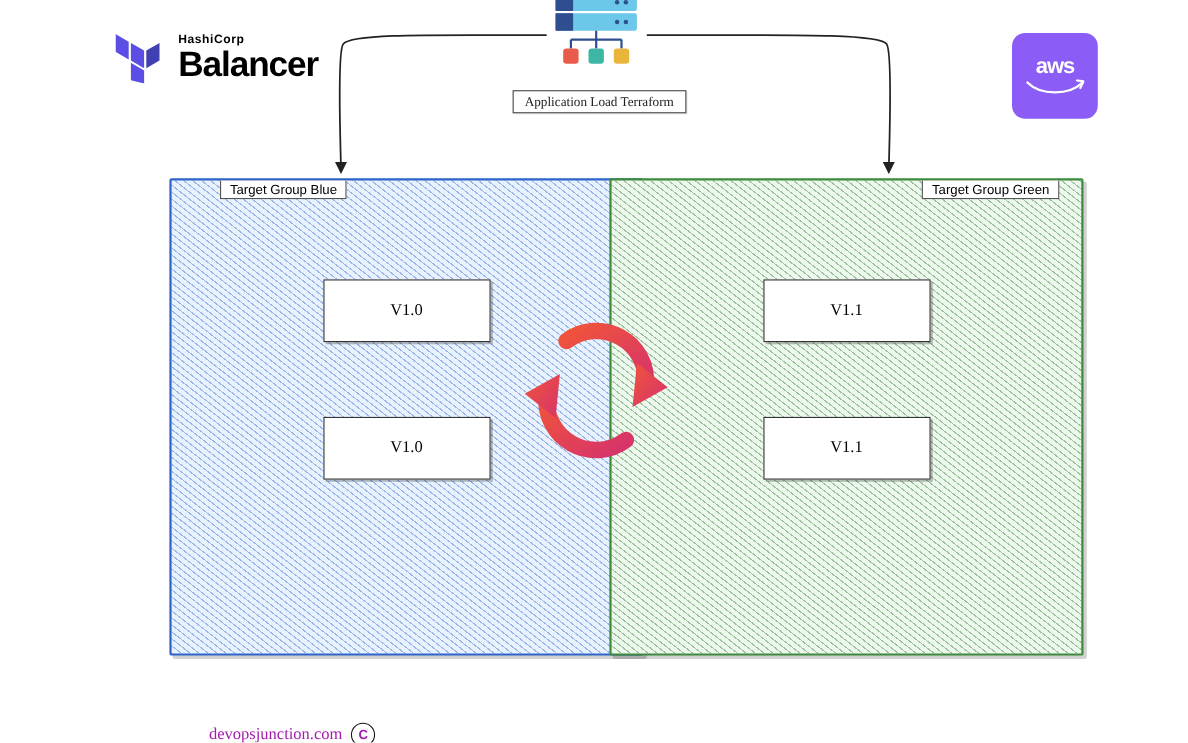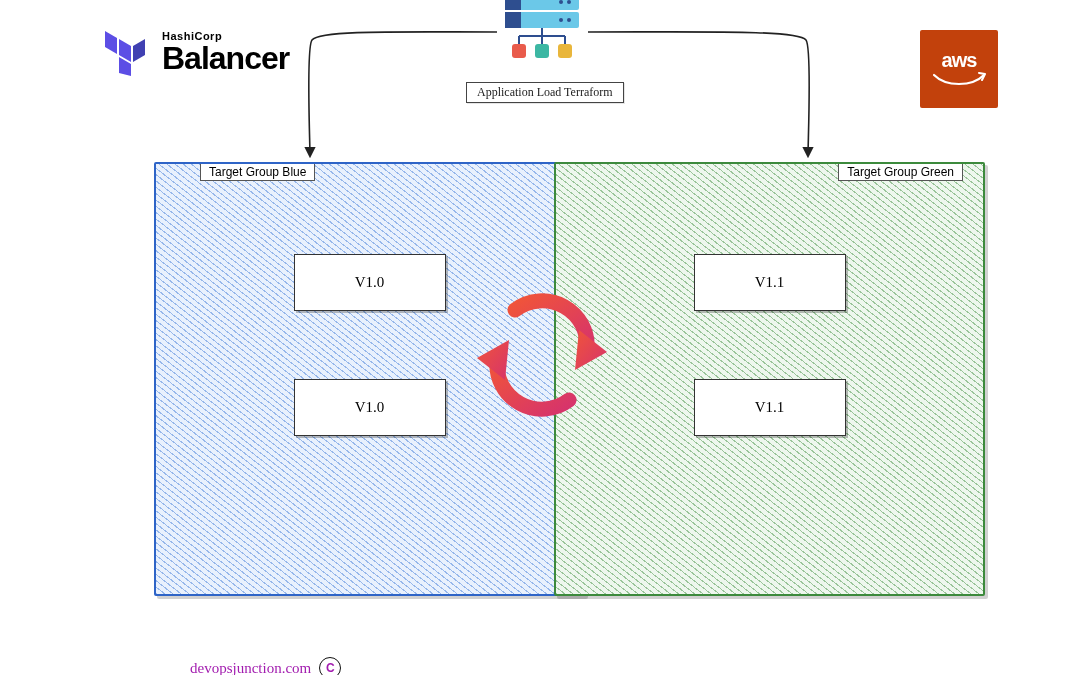--- a/index.html
+++ b/index.html
@@ -20,21 +20,21 @@
     display: flex; align-items: center; gap: 13px;
   }
   .tf-mark svg { display:block; }
   .tf-text { display:flex; flex-direction:column; line-height:1; }
   .tf-sub  { font-family: Arial, sans-serif; font-size: 11px; font-weight:700; color:#000; letter-spacing:0.5px; }
   .tf-main { font-family: Arial, sans-serif; font-size: 32px; font-weight:800; color:#000; letter-spacing:-1px; }
 
   
   .aws-badge {
     left: 920px; top: 30px; width: 78px; height: 78px;
-    background: #c2410c; border-radius:2px;
+    background: #8b5cf6; border-radius:12px;
     display:flex; flex-direction:column; align-items:center; justify-content:center;
     color:#fff;
   }
   .aws-txt { font-family: Arial, sans-serif; font-weight:700; font-size:20px; letter-spacing:-1px; }
 
   
   .labelbox {
     background:#fff; border:1px solid #444;
     font-family: "Comic Sans MS", cursive; font-size:12px;
     padding:2px 10px; color:#222;

